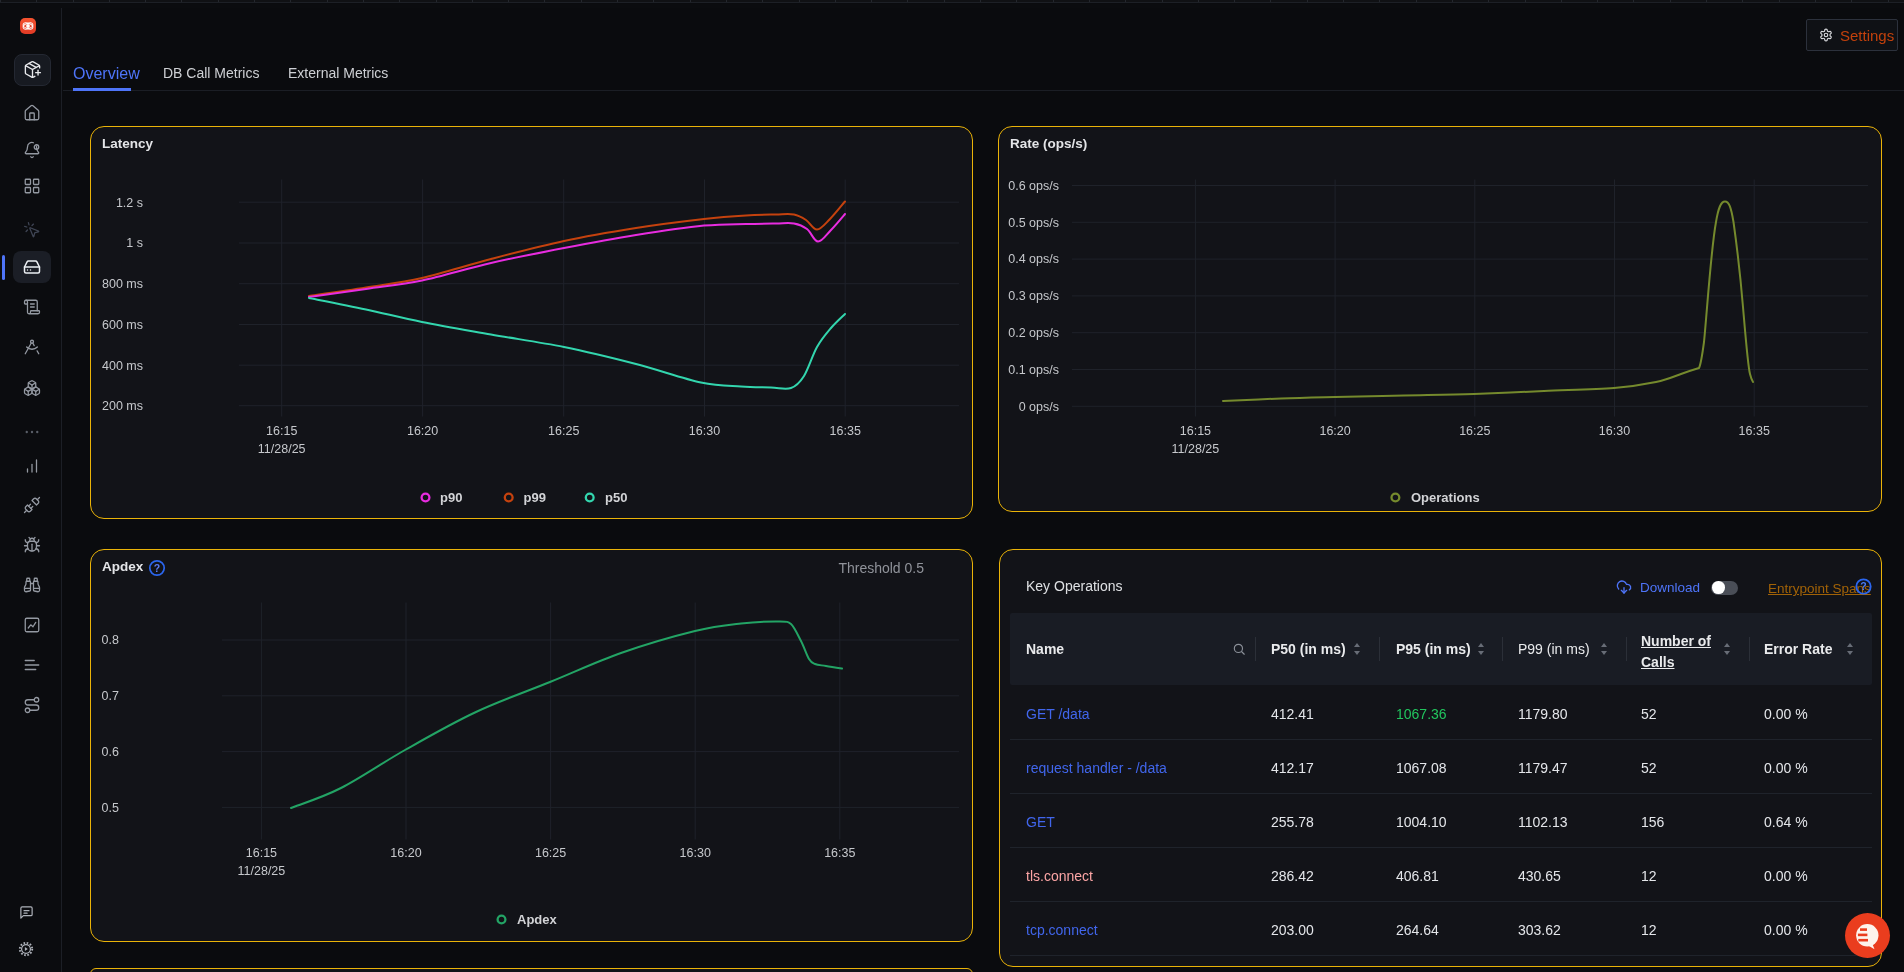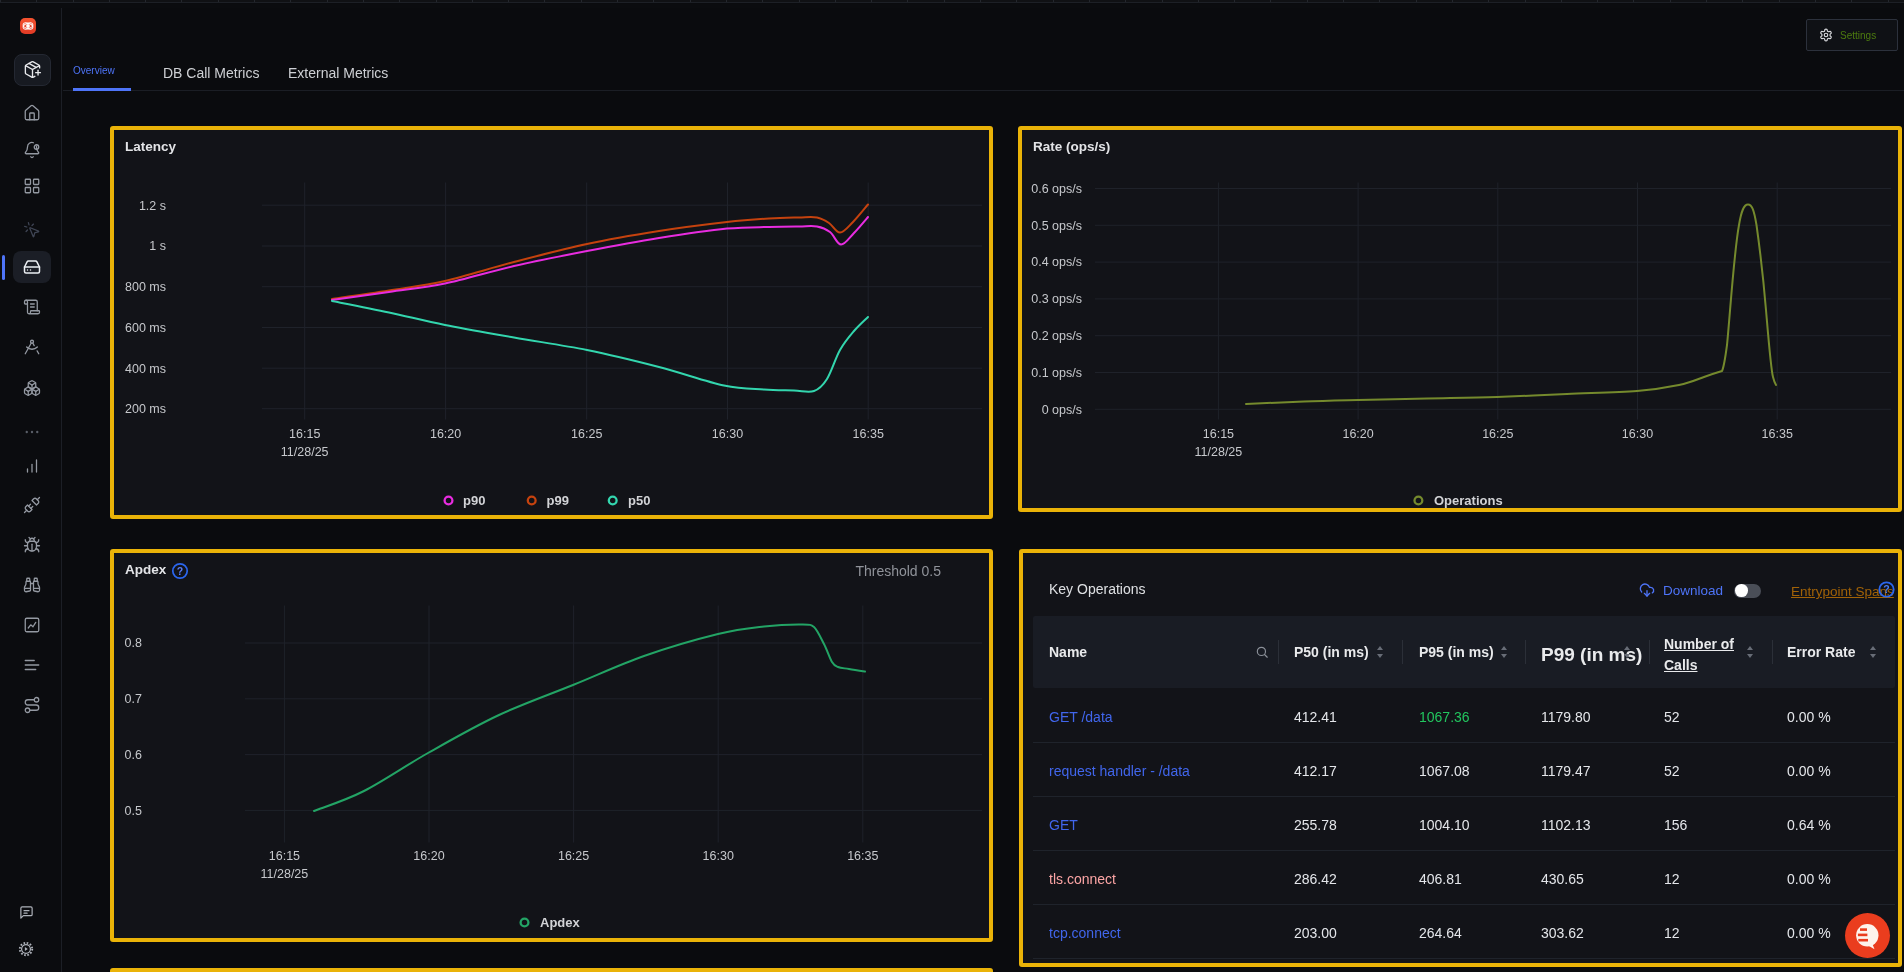--- a/index.html
+++ b/index.html
@@ -1,19 +1,19 @@
 <!DOCTYPE html>
 <html><head>
 <meta charset="utf-8">
 <style>
   * { margin:0; padding:0; box-sizing:border-box; }
   html,body { width:1904px; height:972px; overflow:hidden; background:#0a0b0e; will-change:transform;
     font-family:"Liberation Sans", sans-serif; }
   .abs { position:absolute; }
-  .panel { position:absolute; background:#121318; border:4px solid #eab308; border-radius:3px;margin-left:20px; }
+  .panel { position:absolute; background:#121318; border:1px solid #eab308; border-radius:14px; }
   .ptitle { position:absolute; left:11px; top:9px; font-size:13.5px; font-weight:700; color:#e3e4e7; }
   svg text { font-family:"Liberation Sans", sans-serif; }
   .icon { color:#9499a2; }
 </style>
 </head>
 <body>
 
 <div class="abs" style="left:0;top:0;width:1904px;height:3px;background-image:repeating-linear-gradient(90deg,#24272d 0 1px,#101114 1px 36.3px);border-bottom:1px solid #1d2026;"></div>
 <div class="abs" style="left:0;top:4px;width:1904px;height:4px;background:#0b0c0f;"></div>
 
@@ -170,32 +170,32 @@
       <path d="M8 13h5"></path>
     </svg>
 
   <svg class="abs" style="left:18px;top:941px;" width="16" height="16" viewBox="0 0 17 17">
       <circle cx="8.5" cy="8.5" r="6.6" fill="none" stroke="#aeb2ba" stroke-width="2" stroke-dasharray="1.75 1.7"></circle>
       <circle cx="8.5" cy="8.5" r="4.7" fill="none" stroke="#aeb2ba" stroke-width="1.3"></circle>
       <path d="M7.3 6.5v4l3.1-2z" fill="#aeb2ba"></path>
     </svg>
 </div>
 
-<div class="abs" style="left:73px;top:65px;font-size:10px;color:#4e74f8;">Overview</div>
+<div class="abs" style="left:73px;top:65px;font-size:16px;color:#4e74f8;">Overview</div>
 <div class="abs" style="left:163px;top:65px;font-size:14px;color:#ced0d4;">DB Call Metrics</div>
 <div class="abs" style="left:288px;top:65px;font-size:14px;color:#ced0d4;">External Metrics</div>
 <div class="abs" style="left:63px;top:90px;width:1841px;height:1px;background:#1b1e25;"></div>
 <div class="abs" style="left:73px;top:88px;width:58px;height:3px;background:#4e74f8;"></div>
 
 <div class="abs" style="left:1806px;top:19px;width:92px;height:32px;border:1px solid #2c313c;border-radius:2px;background:#0f1115;display:flex;align-items:center;padding-left:12px;gap:7px;">
   <svg width="14" height="14" viewBox="0 0 24 24" fill="none" stroke="#d8d9dc" stroke-width="2" stroke-linecap="round" stroke-linejoin="round">
       <path d="M12.22 2h-.44a2 2 0 0 0-2 2v.18a2 2 0 0 1-1 1.73l-.43.25a2 2 0 0 1-2 0l-.15-.08a2 2 0 0 0-2.73.73l-.22.38a2 2 0 0 0 .73 2.73l.15.1a2 2 0 0 1 1 1.72v.51a2 2 0 0 1-1 1.74l-.15.09a2 2 0 0 0-.73 2.73l.22.38a2 2 0 0 0 2.73.73l.15-.08a2 2 0 0 1 2 0l.43.25a2 2 0 0 1 1 1.73V20a2 2 0 0 0 2 2h.44a2 2 0 0 0 2-2v-.18a2 2 0 0 1 1-1.73l.43-.25a2 2 0 0 1 2 0l.15.08a2 2 0 0 0 2.73-.73l.22-.39a2 2 0 0 0-.73-2.73l-.15-.08a2 2 0 0 1-1-1.74v-.5a2 2 0 0 1 1-1.74l.15-.09a2 2 0 0 0 .73-2.73l-.22-.38a2 2 0 0 0-2.73-.73l-.15.08a2 2 0 0 1-2 0l-.43-.25a2 2 0 0 1-1-1.73V4a2 2 0 0 0-2-2z"></path>
       <circle cx="12" cy="12" r="3"></circle>
     </svg>
-  <span style="font-size:10px;color:#4d7c0f;">Settings</span>
+  <span style="font-size:15px;color:#c2410c;">Settings</span>
 </div>
 
 <div class="panel" id="p-latency" style="left:90px;top:126px;width:883px;height:393px;">
   <div class="ptitle">Latency</div>
   <svg width="881" height="391" style="position:absolute;left:0;top:0;">
     <g stroke="#1f222a" stroke-width="1">
       <line x1="148" y1="75.2" x2="868" y2="75.2"></line>
       <line x1="148" y1="116" x2="868" y2="116"></line>
       <line x1="148" y1="156.7" x2="868" y2="156.7"></line>
       <line x1="148" y1="197.5" x2="868" y2="197.5"></line>
@@ -336,21 +336,21 @@
     </svg>
 
   <div style="position:absolute;left:10px;top:63px;width:862px;height:72px;background:#191c24;border-radius:2px;"></div>
   <div style="position:absolute;left:26px;top:91px;font-size:14px;font-weight:700;color:#e9eaec;">Name</div>
   <svg style="position:absolute;left:232px;top:92px;" width="14" height="14" viewBox="0 0 24 24" fill="none" stroke="#8b9099" stroke-width="2" stroke-linecap="round">
       <circle cx="11" cy="11" r="7"></circle>
       <path d="m21 21-4.3-4.3"></path>
     </svg>
   <div style="position:absolute;left:271px;top:91px;font-size:14px;font-weight:700;color:#e9eaec;">P50 (in ms)</div>
   <div style="position:absolute;left:396px;top:91px;font-size:14px;font-weight:700;color:#e9eaec;">P95 (in ms)</div>
-  <div style="position:absolute;left:518px;top:91px;font-size:19px;font-weight:700;color:#e9eaec;">P99 (in ms)</div>
+  <div style="position:absolute;left:518px;top:91px;font-size:14px;font-weight:400;color:#e9eaec;">P99 (in ms)</div>
   <div style="position:absolute;left:641px;top:81px;font-size:14px;font-weight:700;color:#e9eaec;line-height:21px;text-decoration:underline;">Number of<br>Calls</div>
   <div style="position:absolute;left:764px;top:91px;font-size:14px;font-weight:700;color:#e9eaec;">Error Rate</div>
   <svg class="sorter" style="position:absolute;left:353px;top:92px;" width="8" height="15">
       <path d="M4 1 7 5H1Z" fill="#686d77"></path>
       <path d="M1 9h6L4 13Z" fill="#686d77"></path>
     </svg>
   <svg class="sorter" style="position:absolute;left:477px;top:92px;" width="8" height="15">
       <path d="M4 1 7 5H1Z" fill="#686d77"></path>
       <path d="M1 9h6L4 13Z" fill="#686d77"></path>
     </svg>

